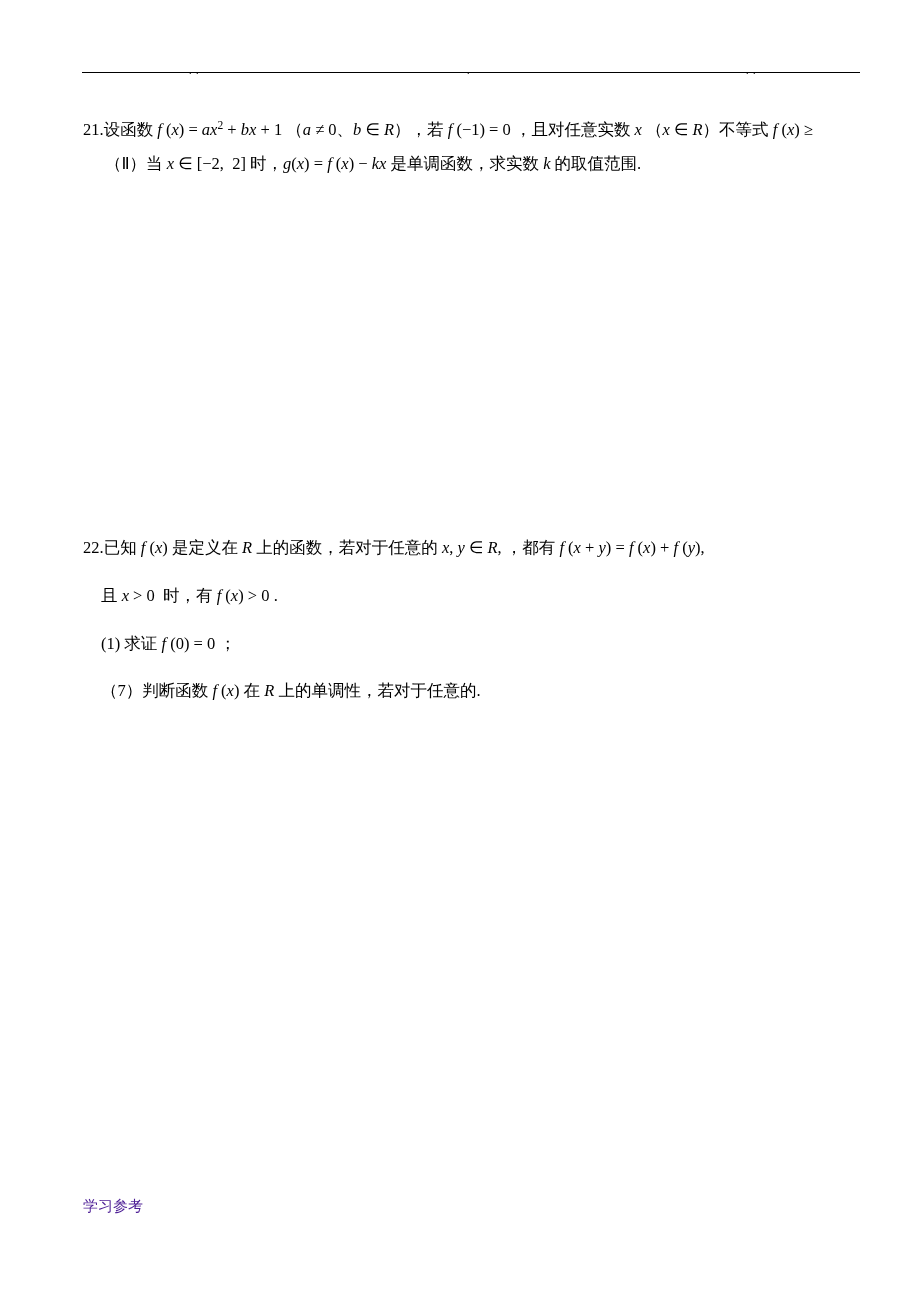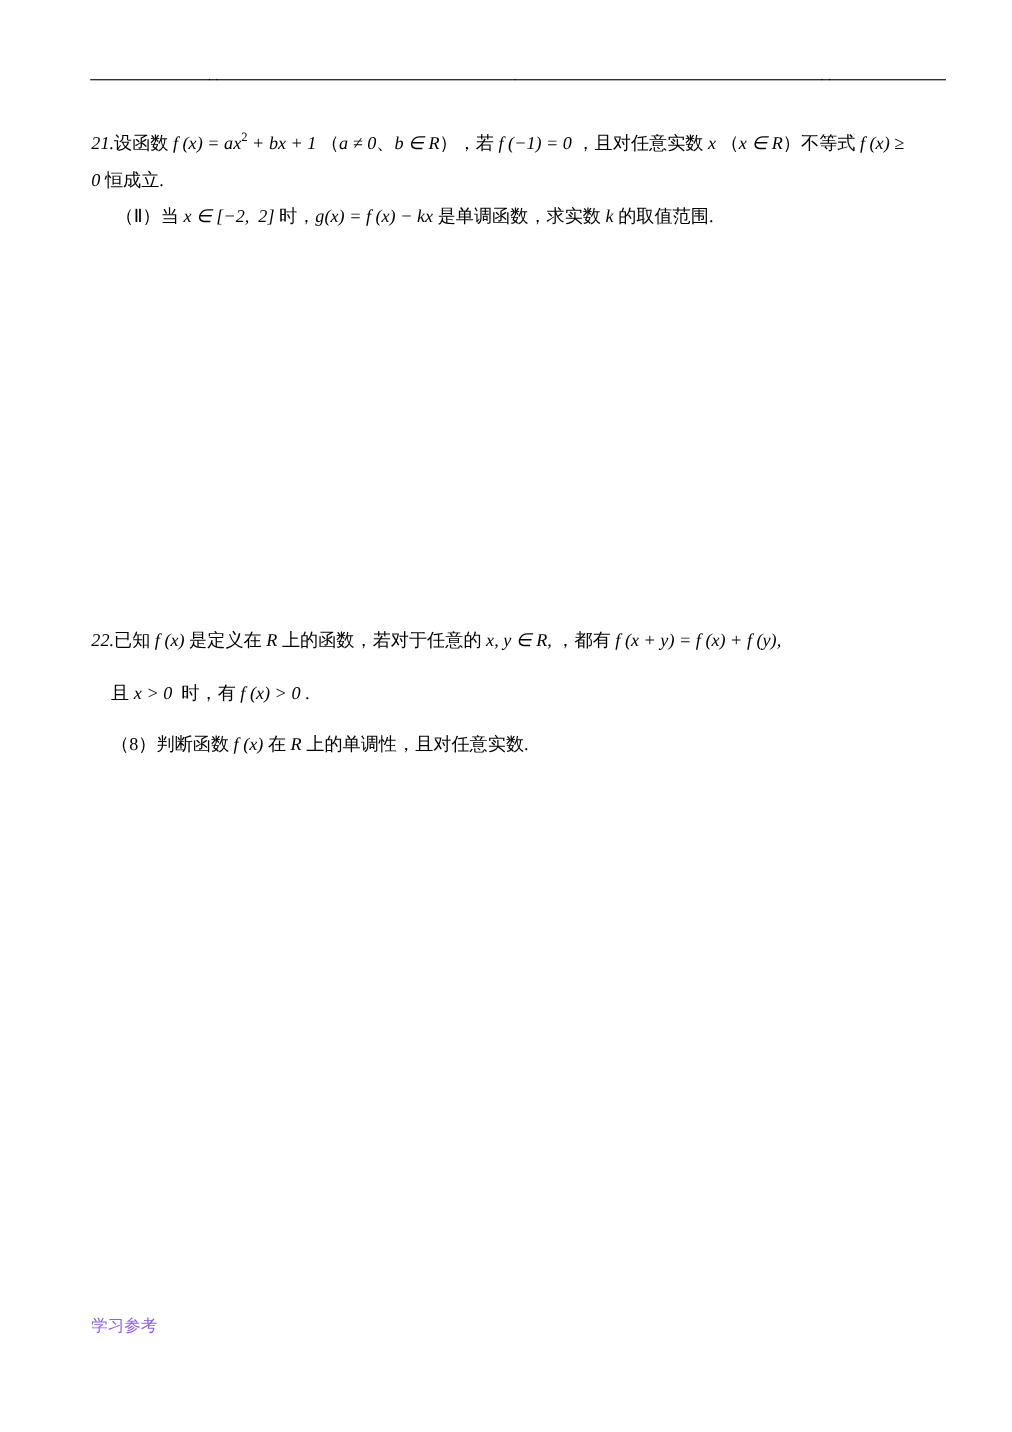--- a/index.html
+++ b/index.html
@@ -45,59 +45,59 @@
   }
   .indent1 { padding-left: 22px; }
   .indent2 { padding-left: 18px; }
   .q22 { margin-top: 355px; }
   .q22 .p { margin-bottom: 18px; }
   .footer {
     position: absolute;
     left: 83px;
     bottom: 82px;
     font-size: 15px;
-    color: #8b5cf6;
+    color: #4c1d95;
   }
   .mi { font-style: italic; font-family: "Times New Roman", serif; }
-  .mn { font-family: "Times New Roman", serif; font-style: italic; }
+  .mn { font-family: "Times New Roman", serif; }
   sup { font-size: 0.7em; vertical-align: super; line-height: 0; font-family: "Times New Roman", serif; }
 </style>
 </head>
 <body>
 
 <div class="page">
 
   <div class="hr-top"></div>
   <div class="dots" style="left:189px;">. .</div>
   <div class="dots" style="left:467px;">.</div>
   <div class="dots" style="left:746px;">. .</div>
 
   <div class="content">
 
     <div>
       <p class="p">
         <span class="mn">21.</span><span>设函数 </span><span><span class="mi">f</span> <span class="mn">(</span><span class="mi">x</span><span class="mn">)</span> <span class="mn">=</span> <span class="mi">a</span><span class="mi">x</span><sup>2</sup> <span class="mn">+</span> <span class="mi">b</span><span class="mi">x</span> <span class="mn">+ 1</span></span> <span>（</span><span><span class="mi">a</span> <span class="mn">≠ 0</span></span><span>、</span><span><span class="mi">b</span> <span class="mn">∈</span> <span class="mi">R</span></span><span>），若 </span><span><span class="mi">f</span> <span class="mn">(−1) = 0</span></span><span> ，且对任意实数 </span><span class="mi">x</span> <span>（</span><span><span class="mi">x</span> <span class="mn">∈</span> <span class="mi">R</span></span><span>）不等式 </span><span><span class="mi">f</span> <span class="mn">(</span><span class="mi">x</span><span class="mn">) ≥</span></span>
       </p>
-      <p class="p">
-        <span class="mn">0</span><span> 恒成立.</span>
-      </p>
       <p class="p indent1">
         <span>（Ⅱ）当 </span><span><span class="mi">x</span> <span class="mn">∈ [−2,&nbsp; 2]</span></span><span> 时，</span><span><span class="mi">g</span><span class="mn">(</span><span class="mi">x</span><span class="mn">)</span> <span class="mn">=</span> <span class="mi">f</span> <span class="mn">(</span><span class="mi">x</span><span class="mn">)</span> <span class="mn">−</span> <span class="mi">k</span><span class="mi">x</span></span><span> 是单调函数，求实数 </span><span class="mi">k</span><span> 的取值范围.</span>
       </p>
     </div>
 
     <div class="q22">
       <p class="p">
         <span class="mn">22.</span><span>已知 </span><span><span class="mi">f</span> <span class="mn">(</span><span class="mi">x</span><span class="mn">)</span></span><span> 是定义在 </span><span class="mi">R</span><span> 上的函数，若对于任意的 </span><span><span class="mi">x</span><span class="mn">,</span> <span class="mi">y</span> <span class="mn">∈</span> <span class="mi">R</span><span class="mn">,</span></span><span> ，都有 </span><span><span class="mi">f</span> <span class="mn">(</span><span class="mi">x</span> <span class="mn">+</span> <span class="mi">y</span><span class="mn">)</span> <span class="mn">=</span> <span class="mi">f</span> <span class="mn">(</span><span class="mi">x</span><span class="mn">)</span> <span class="mn">+</span> <span class="mi">f</span> <span class="mn">(</span><span class="mi">y</span><span class="mn">),</span></span>
       </p>
       <p class="p indent2">
         <span>且 </span><span><span class="mi">x</span> <span class="mn">&gt; 0</span></span>&nbsp;<span> 时，有 </span><span><span class="mi">f</span> <span class="mn">(</span><span class="mi">x</span><span class="mn">) &gt; 0</span></span><span> .</span>
       </p>
       <p class="p indent2">
-        <span>（8）判断函数 </span><span><span class="mi">f</span> <span class="mn">(</span><span class="mi">x</span><span class="mn">)</span></span><span> 在 </span><span class="mi">R</span><span> 上的单调性，且对任意实数.</span>
+        <span>(1) 求证 </span><span><span class="mi">f</span> <span class="mn">(0) = 0</span></span><span> ；</span>
+      </p>
+      <p class="p indent2">
+        <span>（7）判断函数 </span><span><span class="mi">f</span> <span class="mn">(</span><span class="mi">x</span><span class="mn">)</span></span><span> 在 </span><span class="mi">R</span><span> 上的单调性，若对于任意的.</span>
       </p>
     </div>
 
   </div>
 
   <div class="footer">学习参考</div>
 
 </div>
 
 </body></html>

